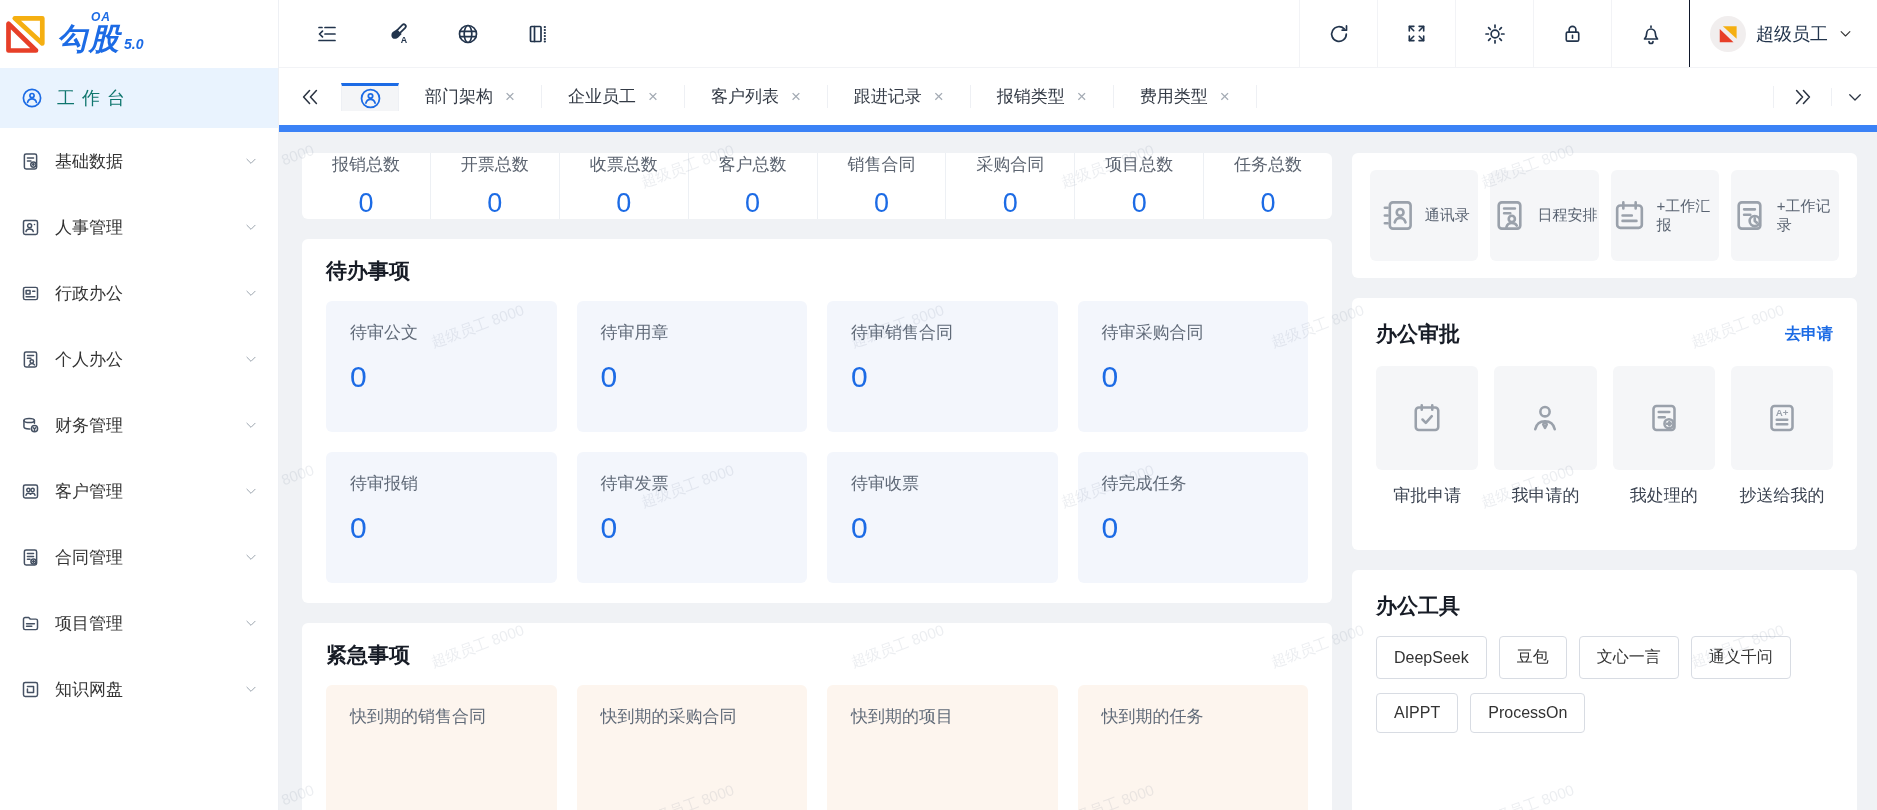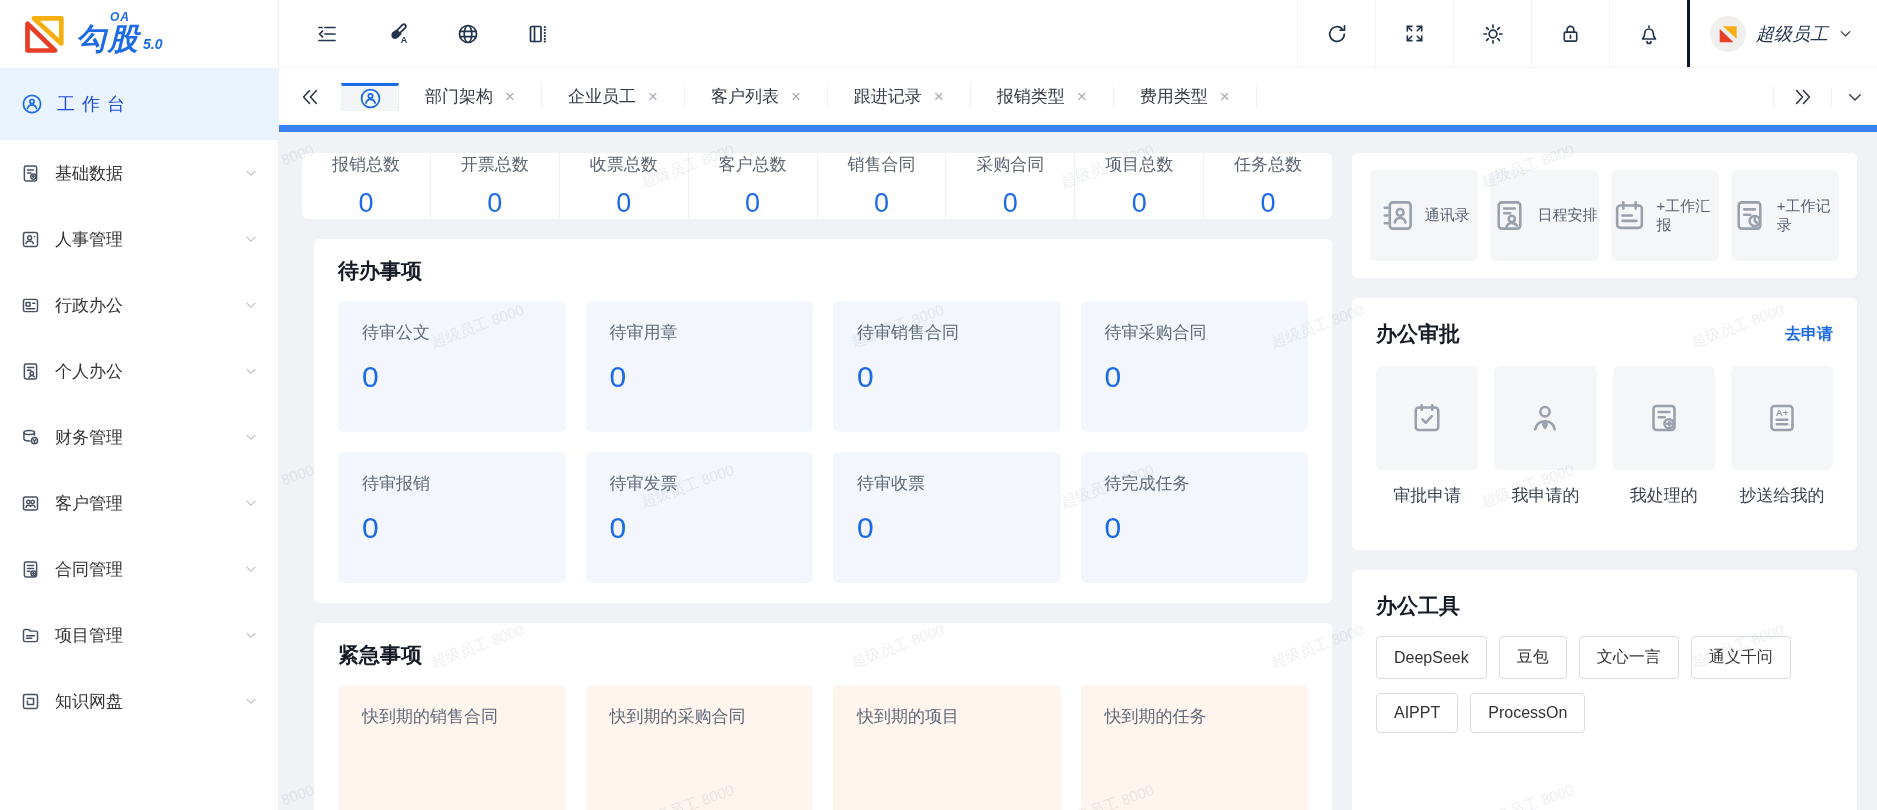--- a/index.html
+++ b/index.html
@@ -8,43 +8,43 @@
   }
   *{box-sizing:border-box;margin:0;padding:0;}
   html,body{width:1877px;height:810px;overflow:hidden;}
   body{font-family:"Liberation Sans",sans-serif;background:#fff;color:#333;}
   .svgi{fill:none;stroke:currentColor;stroke-width:1.7;stroke-linecap:round;stroke-linejoin:round;display:block;}
 
   .app{display:flex;width:1877px;height:810px;}
 
   
   .sidebar{width:279px;min-width:279px;background:#fff;border-right:1px solid var(--line);display:flex;flex-direction:column;}
-  .logo-area{height:68px;display:flex;align-items:center;gap:10px;padding-left:22px;}
+  .logo-area{height:68px;display:flex;align-items:center;gap:10px;padding-left:3px;}
   .logo-text{position:relative;color:var(--accent);line-height:1;padding-top:10px;}
   .logo-sup{position:absolute;top:-3px;left:34px;font-size:12px;font-weight:bold;font-style:italic;letter-spacing:1px;}
   .logo-name{font-size:30px;font-weight:bold;font-style:italic;letter-spacing:2px;}
   .logo-ver{font-size:14px;font-weight:bold;font-style:italic;margin-left:3px;}
-  .workbench{height:72px;background:#e9f3fe;display:flex;align-items:center;gap:13px;padding-left:20px;color:#1d4ed8;cursor:pointer;}
+  .workbench{height:60px;background:#e9f3fe;display:flex;align-items:center;gap:13px;padding-left:20px;color:#0f766e;cursor:pointer;}
   .workbench .wicon{color:var(--accent);}
   .workbench-label{font-size:18px;letter-spacing:7px;}
   .nav{flex:1;}
   .nav-item{height:66px;display:flex;align-items:center;gap:14px;padding:0 20px;cursor:pointer;}
   .nicon{color:#455163;}
   .nlabel{flex:1;font-size:17px;color:#333;}
   .chev{color:#9aa3ad;}
 
   
   .main{flex:1;display:flex;flex-direction:column;min-width:0;}
 
   .topbar{height:68px;background:#fff;display:flex;align-items:stretch;border-bottom:1px solid #f2f3f6;}
   .tb-left{display:flex;align-items:center;gap:46px;padding-left:36px;color:var(--icon-dark);}
   .tb-left .tbi{cursor:pointer;}
   .tb-right{margin-left:auto;display:flex;align-items:stretch;}
   .tb-cell{width:78px;display:flex;align-items:center;justify-content:center;border-left:1px solid #f2f3f6;color:var(--icon-dark);cursor:pointer;}
-  .user-cell{width:auto;padding:0 24px 0 20px;gap:10px;display:flex;align-items:center;border-left:3px solid #0f172a;cursor:pointer;font-style:italic;}
+  .user-cell{width:auto;padding:0 24px 0 20px;gap:10px;display:flex;align-items:center;border-left:1px solid #0f172a;cursor:pointer;}
   .avatar{width:36px;height:36px;border-radius:50%;background:#f1eeee;display:flex;align-items:center;justify-content:center;}
   .user-name{font-size:18px;color:var(--icon-dark);}
 
   .tabbar{height:64px;background:#fff;display:flex;align-items:center;border-bottom:7px solid #3b82f6;}
   .tab-nav{width:62px;display:flex;align-items:center;justify-content:center;color:#2b3442;cursor:pointer;}
   .tab-home{width:58px;display:flex;align-items:center;justify-content:center;background:#f4f5f7;border-top:3px solid var(--accent);border-right:1px solid var(--line);border-left:1px solid var(--line);color:var(--accent);cursor:pointer;}
   .tab{display:flex;align-items:center;gap:12px;padding:0 26px;border-right:1px solid var(--line);font-size:17px;color:#333a45;cursor:pointer;}
   .tab .x{font-size:17px;color:#a4abb4;line-height:1;cursor:pointer;}
   .tab-spacer{flex:1;}
   .tab-more{width:58px;display:flex;align-items:center;justify-content:center;border-left:1px solid var(--line);color:#2b3442;cursor:pointer;}
@@ -56,21 +56,21 @@
   .right-col{flex:1;display:flex;flex-direction:column;gap:20px;min-width:0;}
 
   
   .stats-panel{height:125px;display:flex;align-items:stretch;}
   .stat{flex:1;display:flex;flex-direction:column;align-items:center;justify-content:center;border-right:1px solid #edf0f4;cursor:pointer;}
   .stat:last-child{border-right:none;}
   .s-label{font-size:17px;color:#5c6470;margin-bottom:12px;}
   .s-value{font-size:27px;color:var(--accent);}
 
   
-  .block-panel{padding:18px 24px 20px 24px;margin-left:12px;}
+  .block-panel{padding:18px 24px 20px 24px;}
   .p-title{font-size:21px;font-weight:bold;color:#171c26;margin-bottom:16px;}
   .card-grid{display:grid;grid-template-columns:repeat(4,1fr);gap:20px;}
   .big-card{height:131px;border-radius:6px;padding:20px 24px;cursor:pointer;}
   .todo-card{background:var(--card-blue);}
   .urgent-card{background:var(--card-warm);}
   .c-label{font-size:17px;color:#606a78;}
   .c-value{font-size:30px;color:var(--accent);margin-top:16px;}
   .urgent-panel{flex:1;border-radius:6px 6px 0 0;}
 
   

